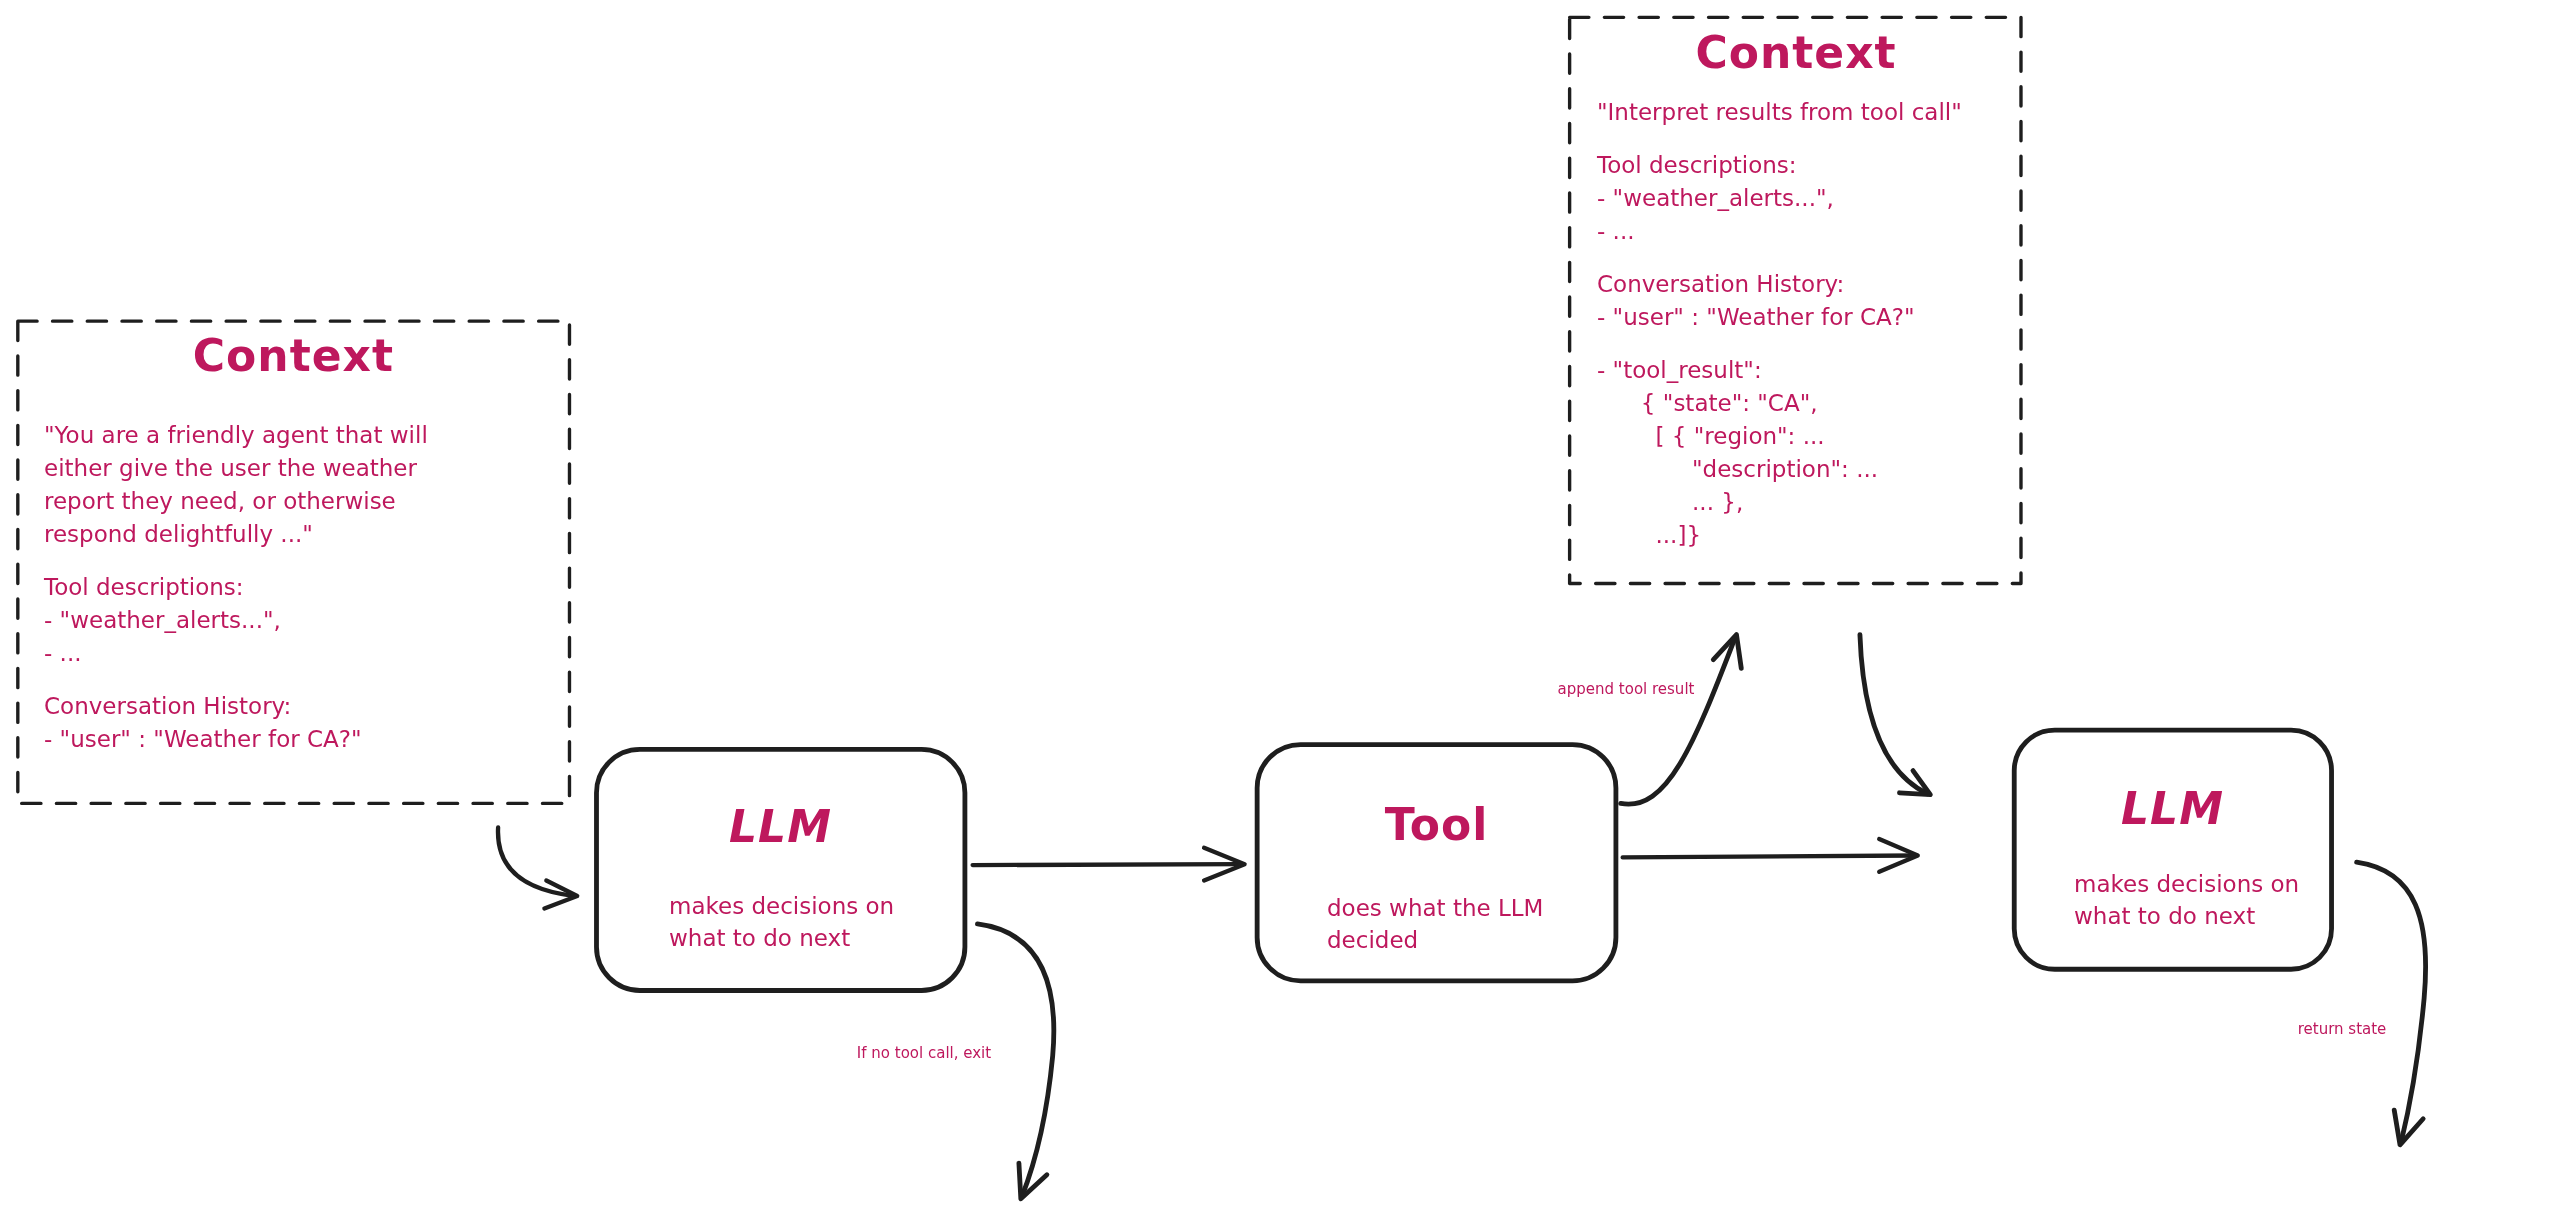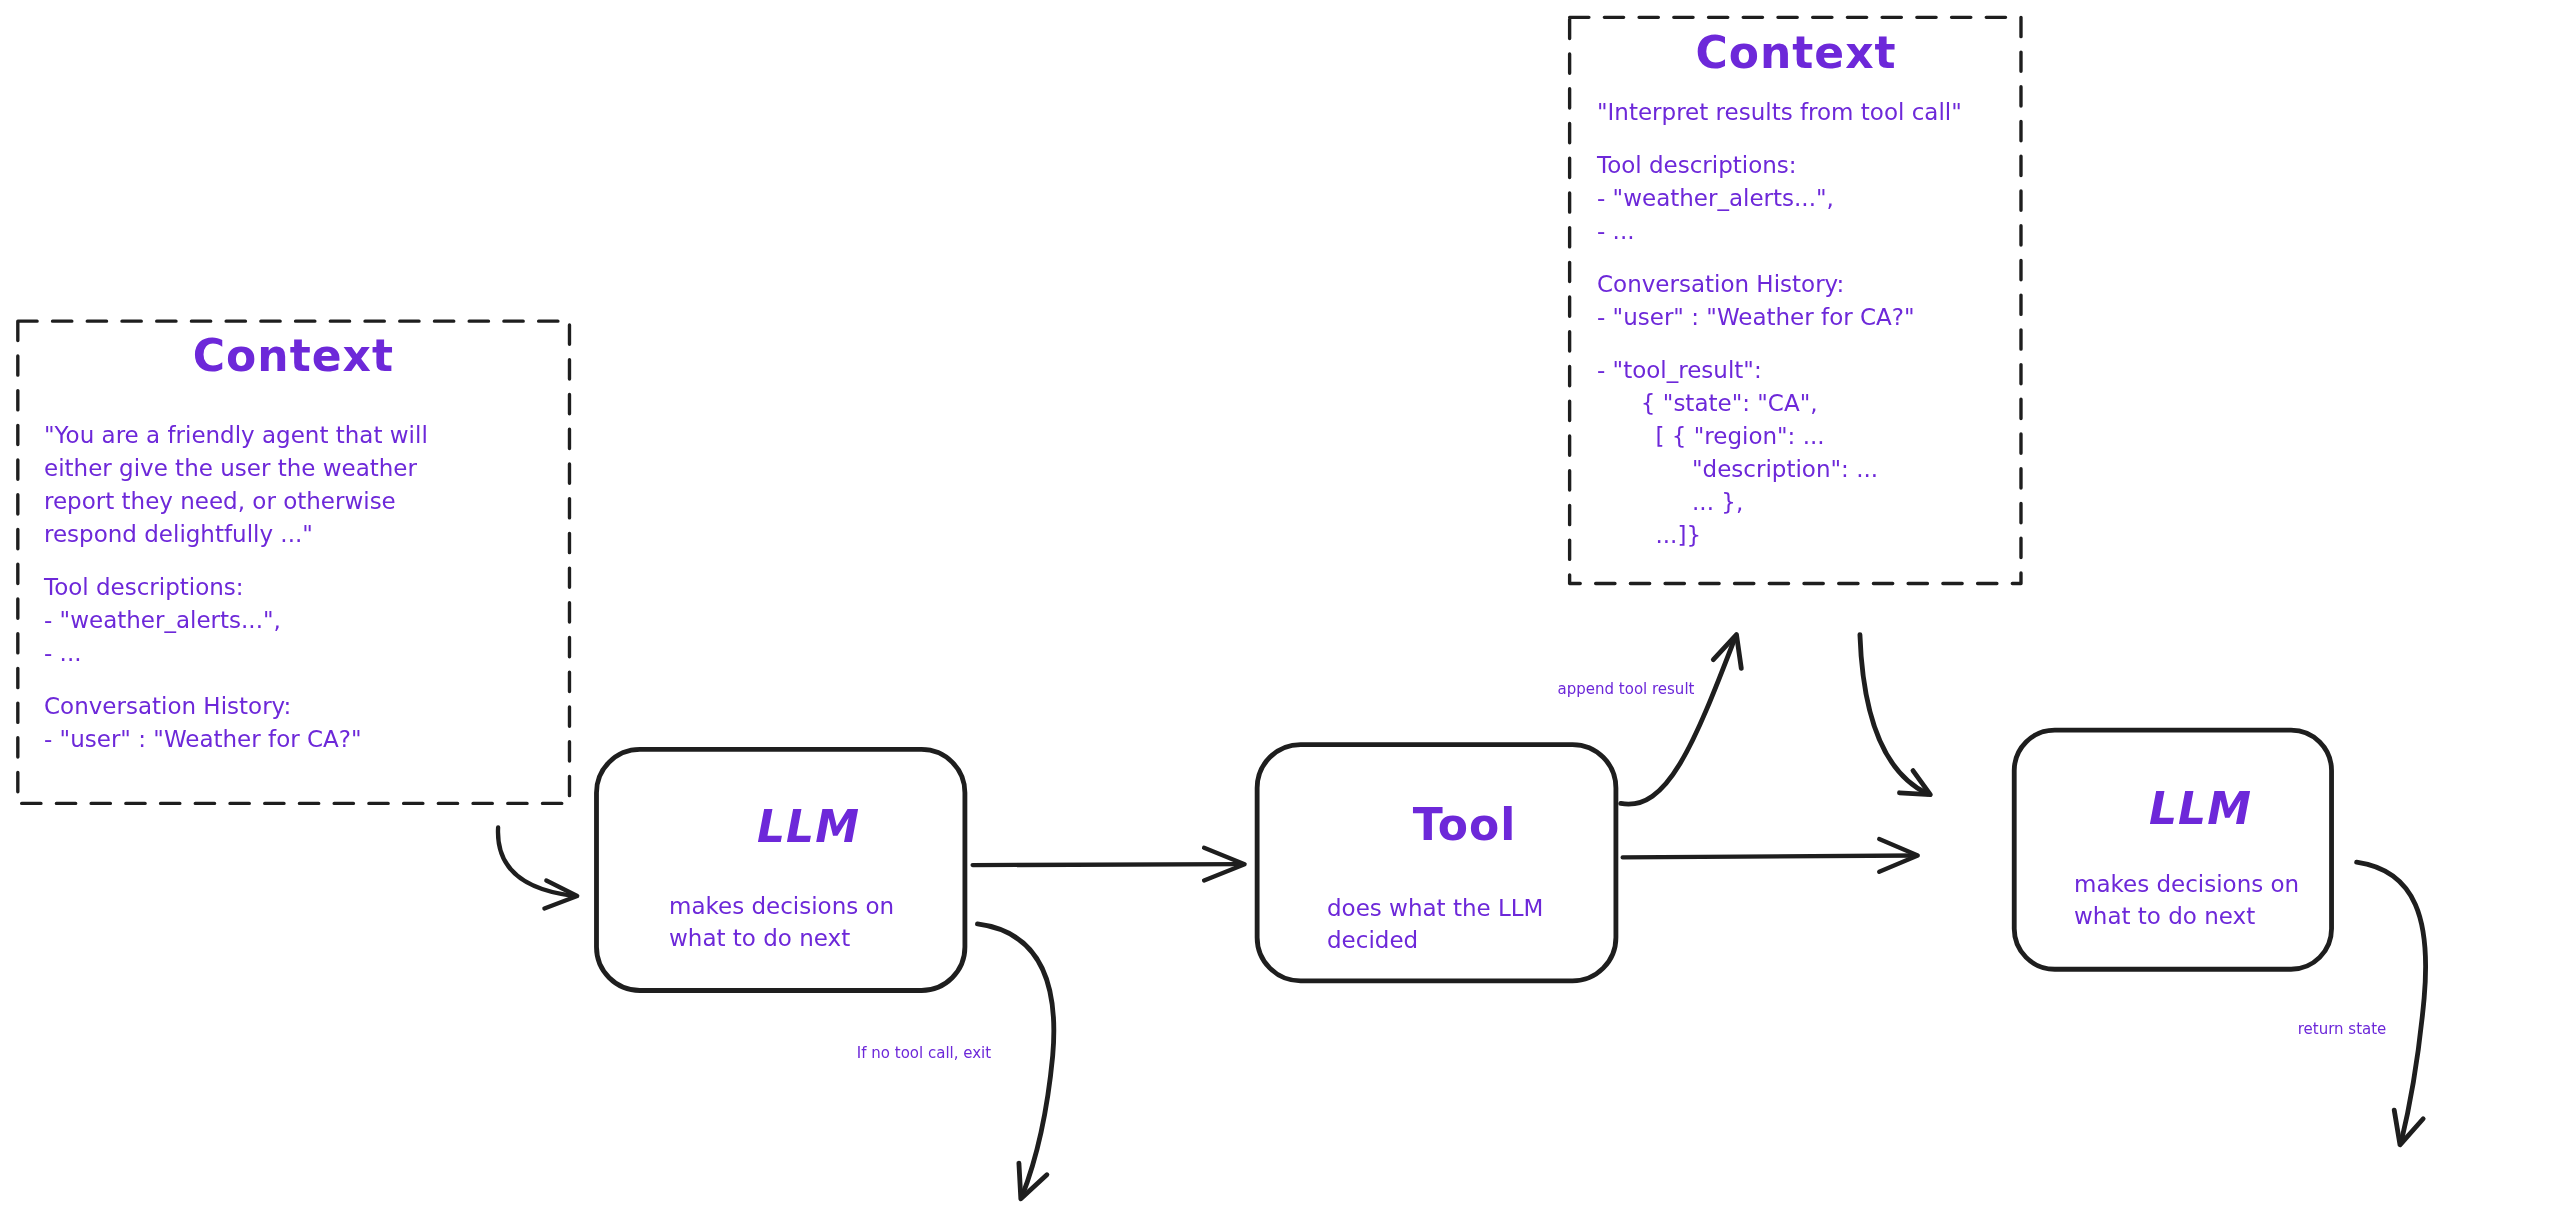--- a/index.html
+++ b/index.html
@@ -10,33 +10,32 @@
     background: #ffffff;
     font-family: "DejaVu Sans", sans-serif;
     color: #1e1e1e;
     overflow: hidden;
   }
   svg.strokes {
     position: absolute;
     left: 0; top: 0;
     width: 2576px; height: 1221px;
   }
-  .txt { position: absolute; color: #6d28d9; }
+  .txt { position: absolute; color: #be185d; }
   .box-title {
     font-size: 44px;
     font-weight: bold;
     text-align: center;
     letter-spacing: 1px;
   }
   .node-title {
     font-size: 44px;
     font-weight: bold;
     text-align: center;
     letter-spacing: 1px;
-    padding-left: 28px;
   }
   .node-title.italic { font-style: italic; }
   .para {
     white-space: pre;
     font-size: 23px;
     line-height: 33px;
     margin: 0 0 20px 0;
   }
   .subtitle {
     white-space: pre;

